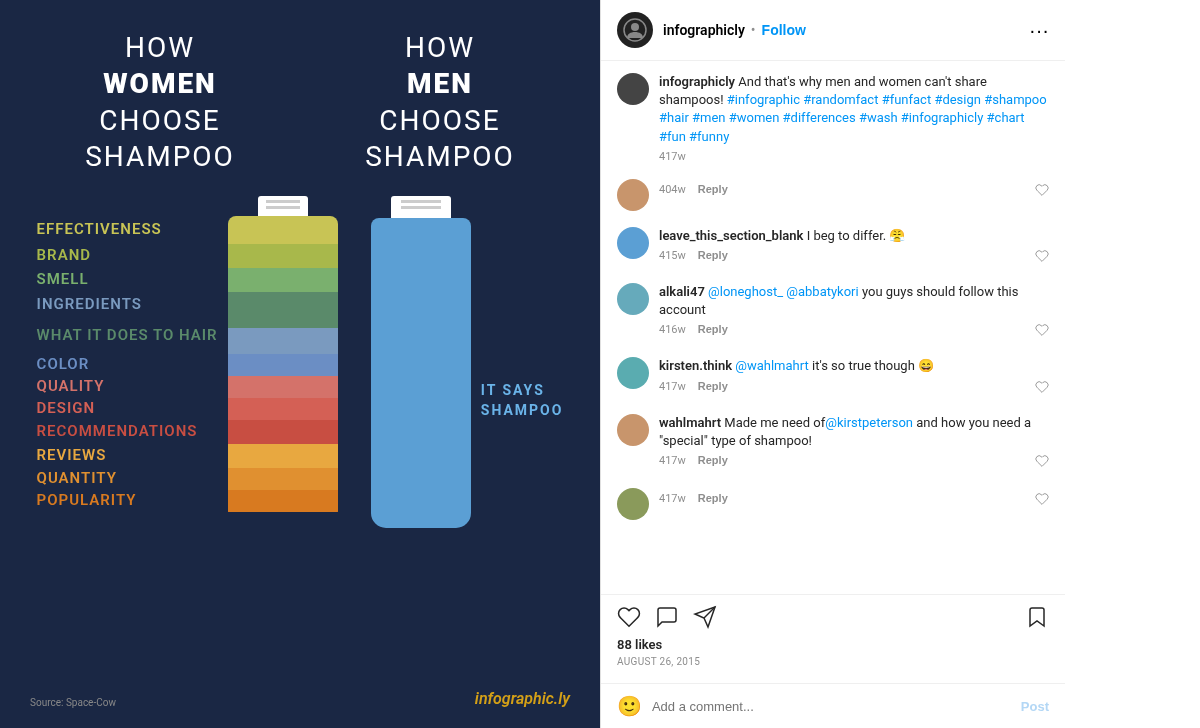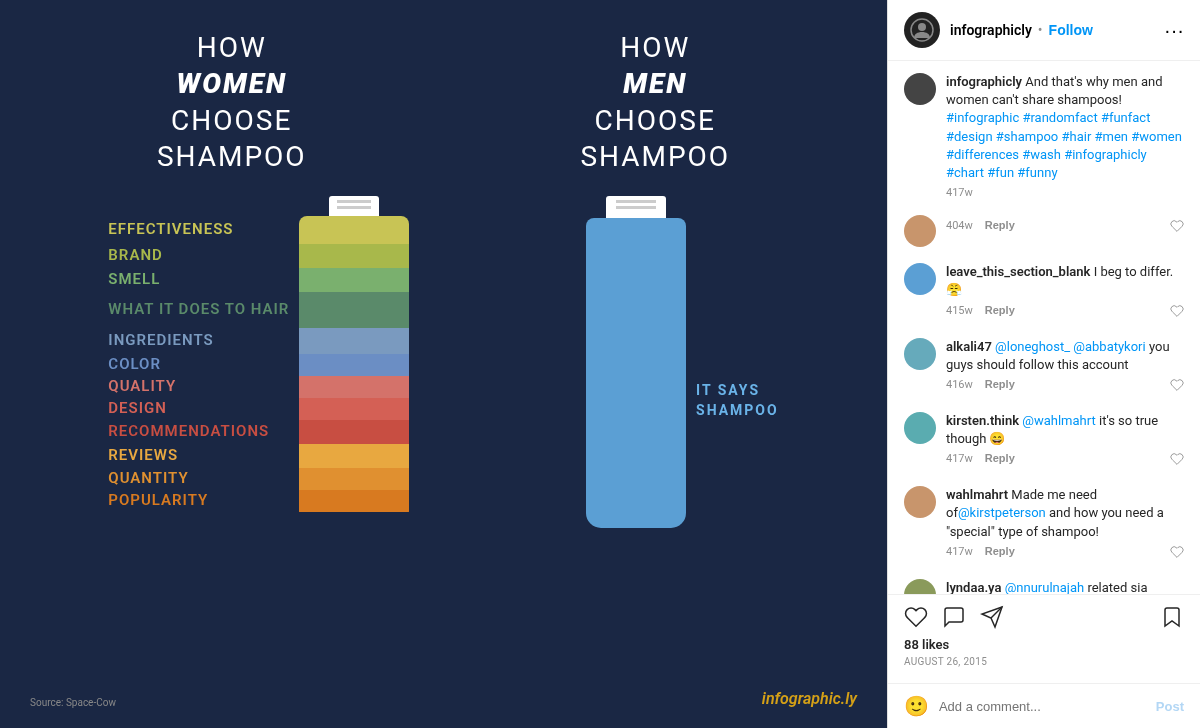--- a/index.html
+++ b/index.html
@@ -6,21 +6,21 @@
     body {
       font-family: -apple-system, BlinkMacSystemFont, 'Segoe UI', Roboto, Helvetica, Arial, sans-serif;
       background: #fff;
       width: 1200px;
       height: 728px;
       display: flex;
       overflow: hidden;
     }
     
     .infographic-panel {
-      width: 887px;
+      width: 600px;
       height: 728px;
       background: #1a2744;
       position: relative;
       flex-shrink: 0;
       display: flex;
       flex-direction: column;
       align-items: center;
       padding: 30px 20px 20px;
     }
     .infographic-header {
@@ -31,21 +31,20 @@
     }
     .header-text {
       text-align: center;
       color: white;
       font-size: 28px;
       font-weight: 400;
       letter-spacing: 2px;
       line-height: 1.3;
     }
     .header-text .highlight {
-      font-style: italic;
       font-weight: 900;
       color: white;
     }
     .infographic-content {
       display: flex;
       width: 100%;
       justify-content: space-around;
       align-items: flex-start;
       flex: 1;
     }
@@ -401,22 +400,22 @@
   </div>
 
   <div class="infographic-content">
 
     <div class="women-section">
 
       <div class="labels-col" id="women-labels-col">
       <div class="label-item" style="color: rgb(200, 196, 85); height: 28px; display: flex; align-items: center;">EFFECTIVENESS</div>
           <div class="label-item" style="color: rgb(168, 184, 75); height: 24px; display: flex; align-items: center;">BRAND</div>
           <div class="label-item" style="color: rgb(122, 176, 110); height: 24px; display: flex; align-items: center;">SMELL</div>
+          <div class="label-item" style="color: rgb(122, 154, 191); height: 26px; display: flex; align-items: center;">INGREDIENTS</div>
           <div class="label-item" style="color: rgb(90, 138, 106); height: 36px; display: flex; align-items: center;">WHAT IT DOES TO HAIR</div>
-          <div class="label-item" style="color: rgb(122, 154, 191); height: 26px; display: flex; align-items: center;">INGREDIENTS</div>
           <div class="label-item" style="color: rgb(107, 142, 196); height: 22px; display: flex; align-items: center;">COLOR</div>
           <div class="label-item" style="color: rgb(212, 114, 106); height: 22px; display: flex; align-items: center;">QUALITY</div>
           <div class="label-item" style="color: rgb(212, 96, 85); height: 22px; display: flex; align-items: center;">DESIGN</div>
           <div class="label-item" style="color: rgb(200, 78, 66); height: 24px; display: flex; align-items: center;">RECOMMENDATIONS</div>
           <div class="label-item" style="color: rgb(232, 168, 64); height: 24px; display: flex; align-items: center;">REVIEWS</div>
           <div class="label-item" style="color: rgb(224, 144, 48); height: 22px; display: flex; align-items: center;">QUANTITY</div>
           <div class="label-item" style="color: rgb(216, 122, 32); height: 22px; display: flex; align-items: center;">POPULARITY</div>
         </div>
 
       <div class="bottle-container">
@@ -560,21 +559,20 @@
       <svg width="14" height="14" viewBox="0 0 24 24" fill="none" stroke="#8e8e8e" stroke-width="1.5">
         <path d="M20.84 4.61a5.5 5.5 0 0 0-7.78 0L12 5.67l-1.06-1.06a5.5 5.5 0 0 0-7.78 7.78l1.06 1.06L12 21.23l7.78-7.78 1.06-1.06a5.5 5.5 0 0 0 0-7.78z"></path>
       </svg>
     </button>
   </div>
           </div>
         </div>
         <div class="comment-item">
           <div class="comment-avatar olive"></div>
           <div class="comment-body">
-            <div class="comment-text"><span class="commenter-name">lyndaa.ya</span> <span class="mention">@nnurulnajah</span> <span>related sia</span></div>
             <div class="comment-meta">
     <span class="comment-time">417w</span>
     <button class="reply-btn">Reply</button>
     <button class="comment-like">
       <svg width="14" height="14" viewBox="0 0 24 24" fill="none" stroke="#8e8e8e" stroke-width="1.5">
         <path d="M20.84 4.61a5.5 5.5 0 0 0-7.78 0L12 5.67l-1.06-1.06a5.5 5.5 0 0 0-7.78 7.78l1.06 1.06L12 21.23l7.78-7.78 1.06-1.06a5.5 5.5 0 0 0 0-7.78z"></path>
       </svg>
     </button>
   </div>
           </div>

